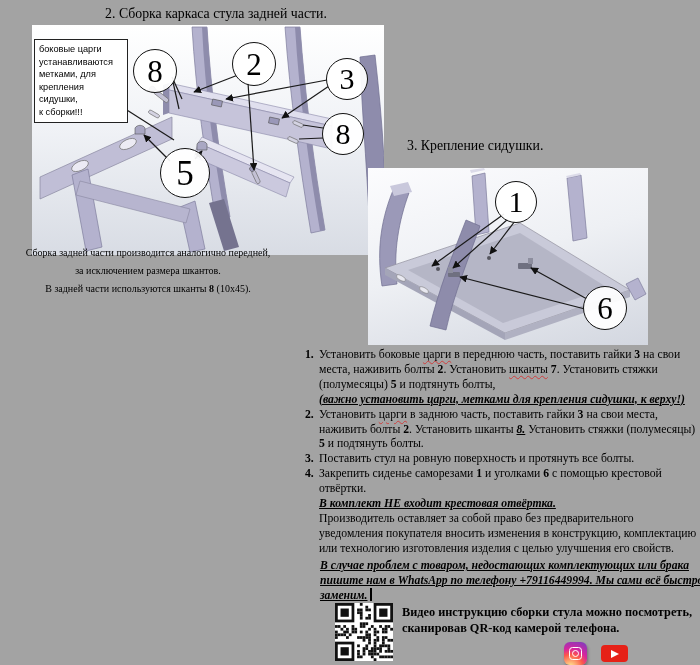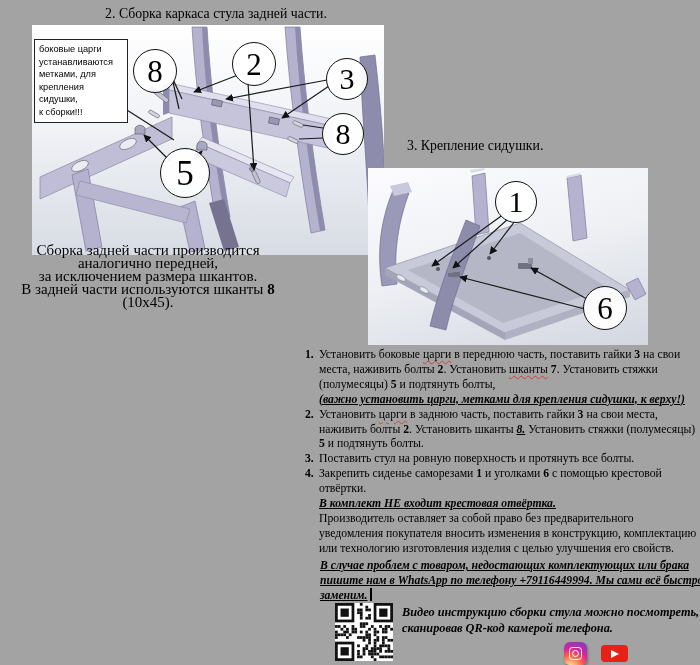--- a/index.html
+++ b/index.html
@@ -19,31 +19,31 @@
 
   .callout{position:absolute;border:1.7px solid #111;border-radius:50%;
            background:rgba(255,255,255,.93);display:flex;align-items:center;justify-content:center;
            font-family:"Liberation Serif",serif;line-height:1;}
 
   .notebox{position:absolute;left:2px;top:14px;width:84px;background:#fff;border:1.5px solid #222;
            padding:3px 4px;font-family:"Liberation Sans",sans-serif;font-size:9.2px;line-height:12.6px;}
 
   
   .caption{position:absolute;left:0;top:244px;width:296px;text-align:center;
-           font-size:15px;line-height:13px;}
+           font-size:10px;line-height:18px;}
 
   .steps{position:absolute;left:293px;top:348px;width:405px;font-size:11.7px;line-height:14.9px;}
   .li{display:flex;}
   .num{flex:0 0 26px;font-weight:bold;padding-left:12px;box-sizing:border-box;}
   .libody{flex:1;}
   .para{display:block;}
 
   .whatsapp{position:absolute;left:320px;top:558px;width:392px;font-size:11.7px;line-height:15px;}
 
-  .video-row{position:absolute;left:335px;top:601px;width:360px;height:62px;font-style:italic;}
+  .video-row{position:absolute;left:335px;top:601px;width:360px;height:62px;}
   .qr{position:absolute;left:0;top:2px;width:58px;height:58px;}
   .video-text{position:absolute;left:67px;top:3px;width:300px;font-weight:bold;
               font-size:12.3px;line-height:16px;}
   .social{margin-top:6px;margin-left:162px;display:flex;gap:14px;align-items:center;}
 
   
   .b{font-weight:bold;}
   .u{text-decoration:underline;text-decoration-thickness:1px;font-style:italic;}
   .wavy{text-decoration:underline;text-decoration-style:wavy;text-decoration-color:#cf4040;
         text-decoration-thickness:1px;text-underline-offset:2px;}

